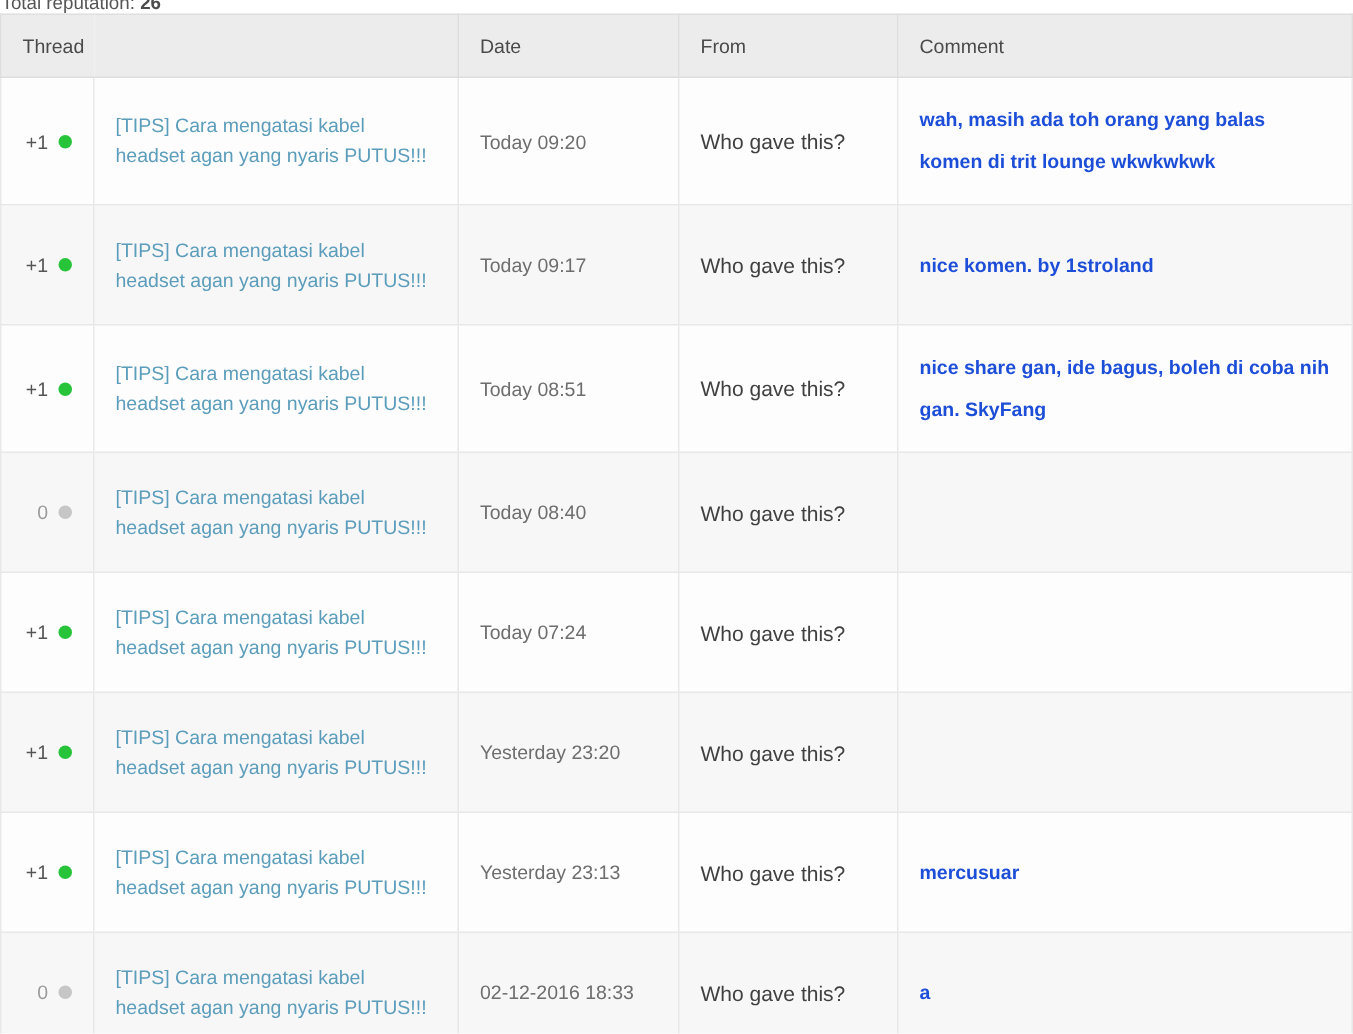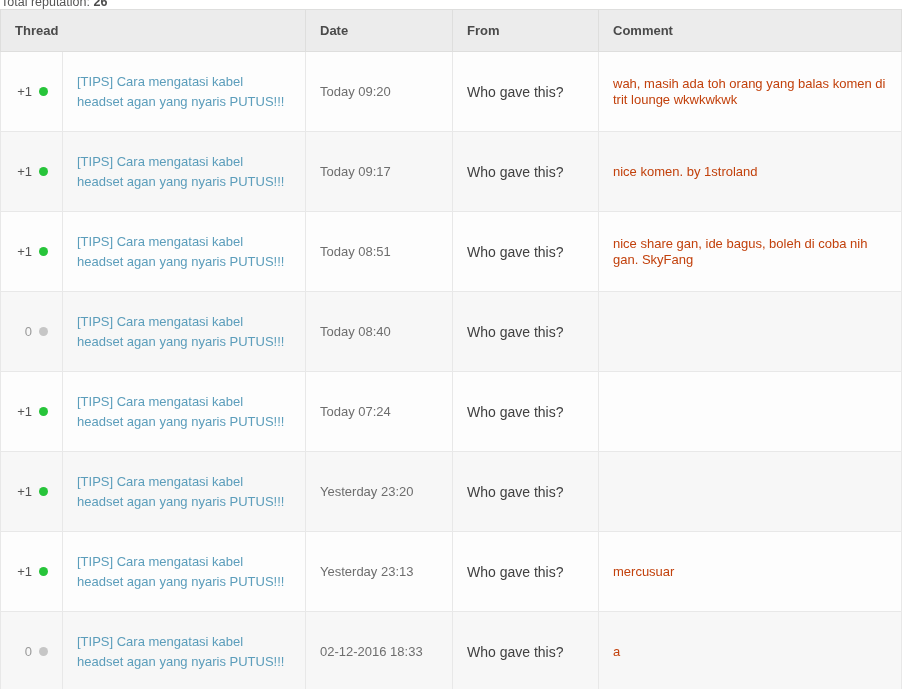--- a/index.html
+++ b/index.html
@@ -56,21 +56,21 @@
   .rep-table col.c-thread { width: 243px; }
   .rep-table col.c-date   { width: 147px; }
   .rep-table col.c-from   { width: 146px; }
   .rep-table col.c-comment{ width: 303px; }
 
   .rep-table thead th {
     background: #ececec;
     border: 1px solid #dededd;
     border-right-color: #dededd;
     font-size: 13px;
-    font-weight: bold;
+    font-weight: normal;
     color: #4a4a4a;
     text-align: left;
     padding: 13px 14px 13px 14px;
     height: 16px;
     box-sizing: border-box;
     vertical-align: middle;
     margin-left: 35px;
   }
   .rep-table thead th.th-thread {
     border-right: none;
@@ -148,24 +148,25 @@
   }
 
   td.from-cell { }
   .from-link {
     color: #404040;
     text-decoration: none;
     font-size: 14px;
   }
 
   td.comment-cell {
-    color: #c2410c;
-    font-size: 13px;
-    line-height: 16px;
+    color: #1d4ed8;
+    font-size: 13px;
+    line-height: 28px;
     padding-right: 18px;
+    font-weight: bold;
   }
 </style>
 </head>
 <body>
 
 <div class="page">
 
   <div class="summary">
     <span>Total reputation:</span>
     <span class="summary-value">26</span>

